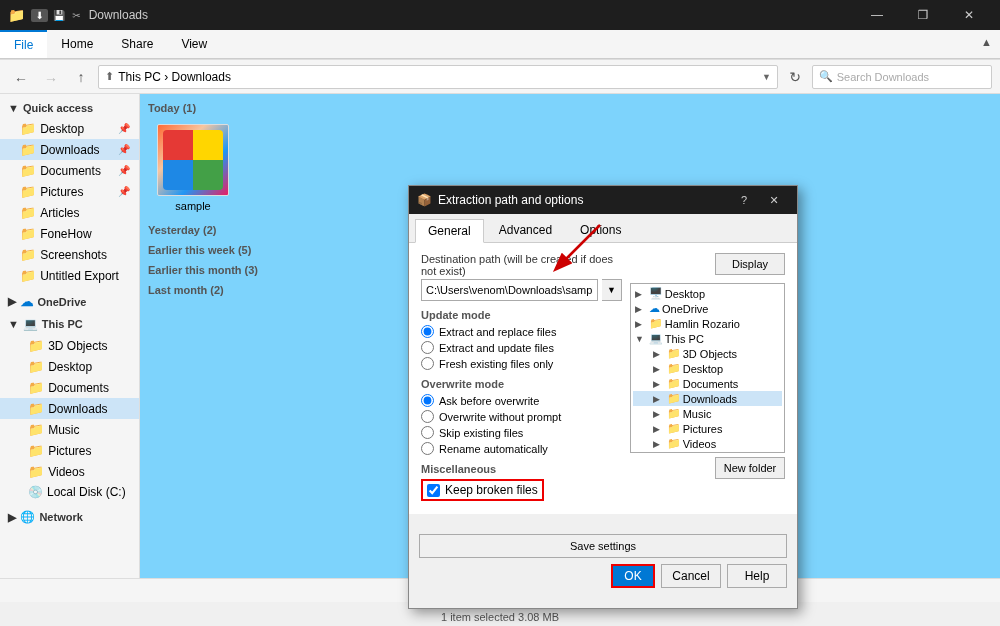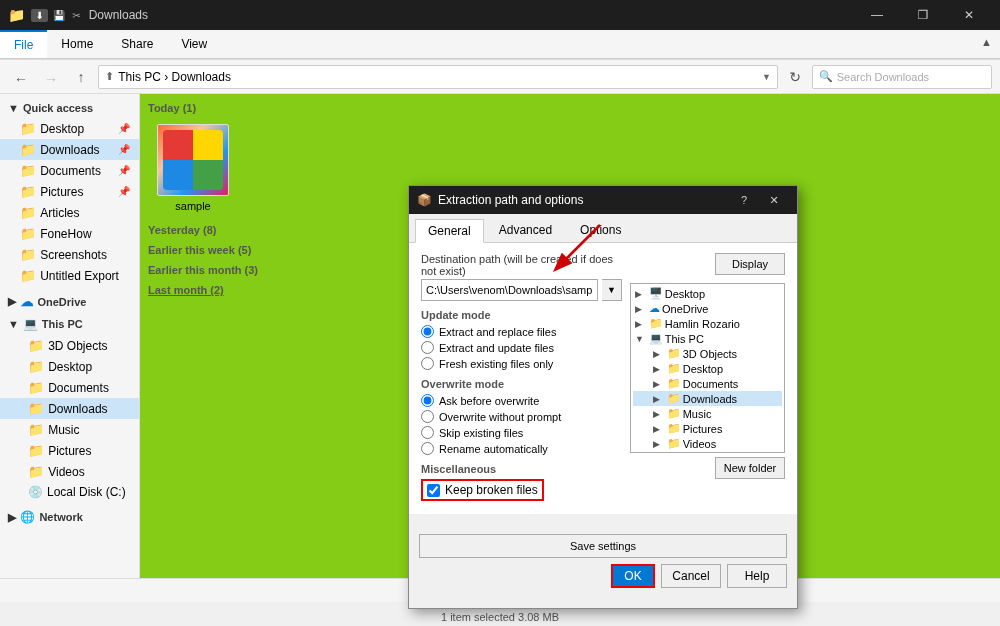--- a/index.html
+++ b/index.html
@@ -116,21 +116,21 @@
       color: #000;
     }
     .sidebar-item.active { background: #cce4f7; }
     .sidebar-item .pin-icon { color: #0078d4; font-size: 10px; margin-left: auto; }
     .folder-icon { color: #ffd700; font-size: 13px; }
 
     
     .content-area {
       flex: 1;
       padding: 8px;
-      background: #84cc16;
+      background: #7dd3fc;
       position: relative;
     }
     .date-group { font-size: 11px; font-weight: 600; color: #555; margin-bottom: 6px; }
 
     
     .file-item {
       display: inline-flex; flex-direction: column; align-items: center;
       width: 90px; text-align: center;
       padding: 4px;
     }
@@ -487,24 +487,24 @@
 
         <div style="width:60px;height:60px;border-radius:4px;overflow:hidden;display:grid;grid-template-columns:1fr 1fr;grid-template-rows:1fr 1fr;">
           <div style="background:#e53935;"></div>
           <div style="background:#ffd600;"></div>
           <div style="background:#1e88e5;"></div>
           <div style="background:#43a047;"></div>
         </div>
       </div>
       <span class="file-name">sample</span>
     </div>
-    <div class="date-group" style="margin-top:8px;">Yesterday (8)</div>
+    <div class="date-group" style="margin-top:8px;">Yesterday (2)</div>
     <div class="date-group" style="margin-top:8px;">Earlier this week (5)</div>
     <div class="date-group" style="margin-top:8px;">Earlier this month (3)</div>
-    <div class="date-group" style="margin-top:8px;text-decoration:underline;">Last month (2)</div>
+    <div class="date-group" style="margin-top:8px;">Last month (2)</div>
   </div>
 </div>
 
 <div class="status-bar">
   <span>12 items</span>
   <span>1 item selected  3.08 MB</span>
   <div style="flex:1;"></div>
   <span style="font-size:13px; cursor:pointer;">☰</span>
   <span style="font-size:13px; cursor:pointer;">⊞</span>
 </div>

